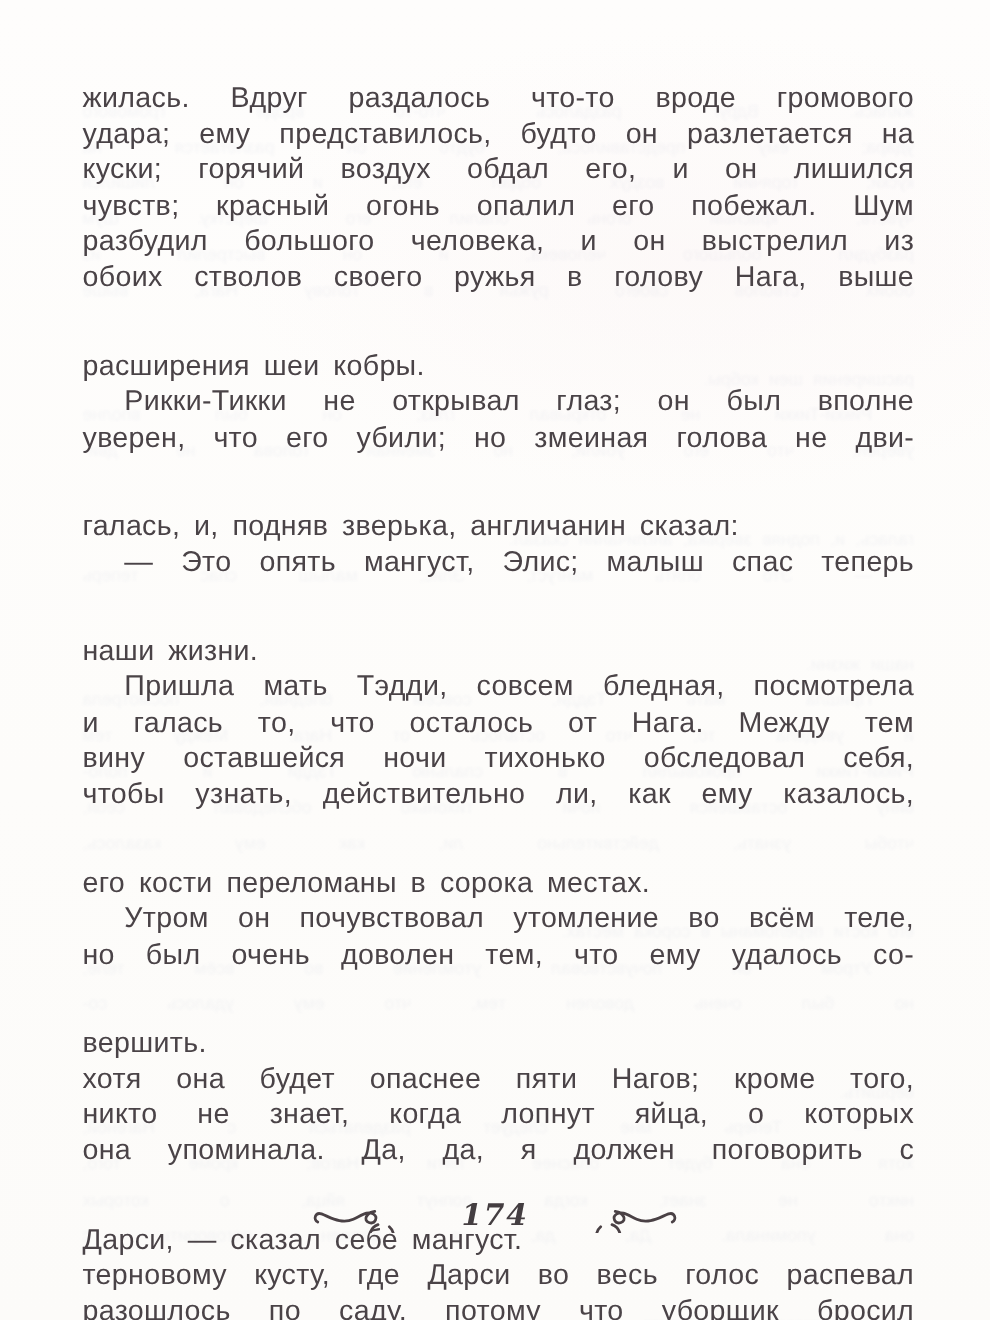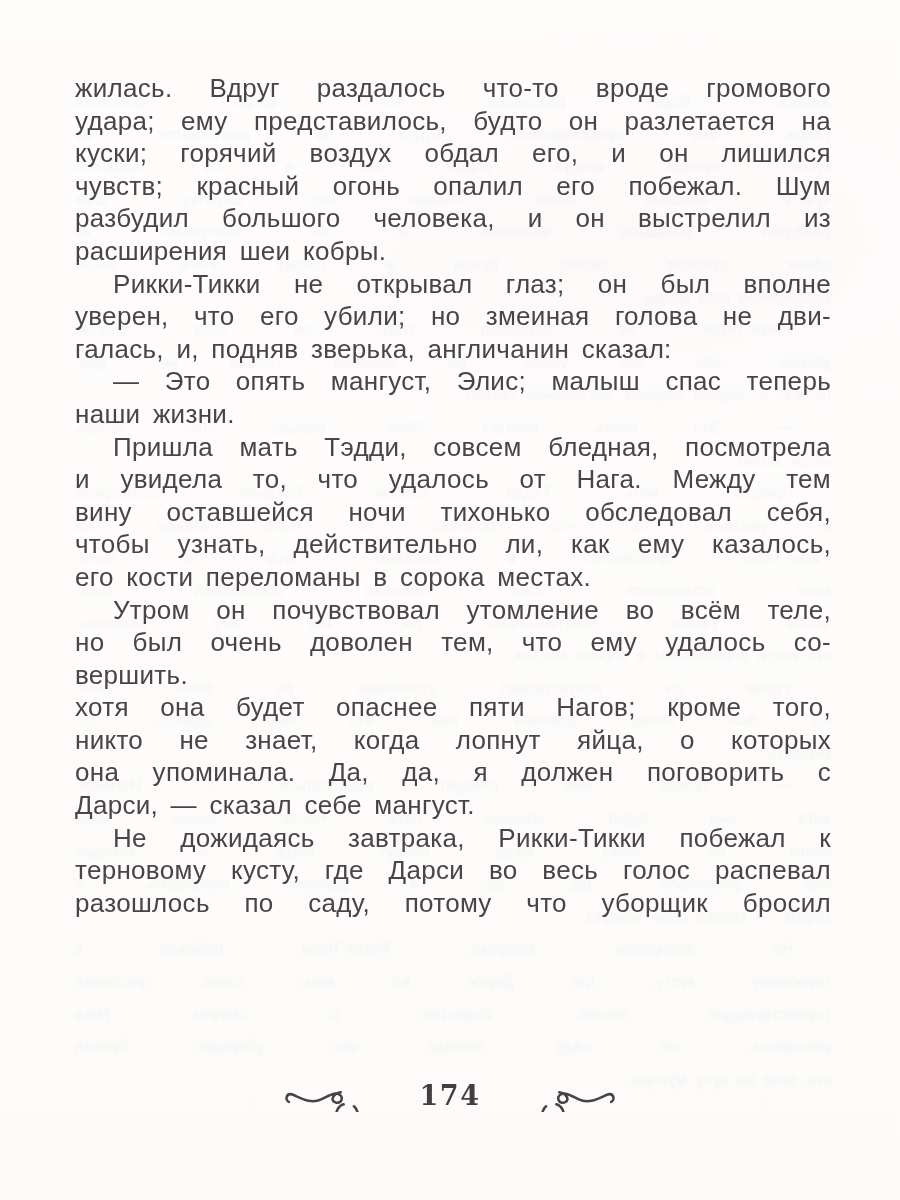--- a/index.html
+++ b/index.html
@@ -35,26 +35,28 @@
   .line {
     height: 32.6px;
     line-height: 32.6px;
     text-align: justify;
     text-align-last: justify;
     white-space: normal;
   }
   .line.last {
     text-align-last: left;
     word-spacing: 5px;
+    margin-top: 48px;
   }
   .line.indent { text-indent: 38px; }
   .footer {
     position: absolute; left: 0; top: 1080px; width: 900px; height: 50px;
-    display: flex; justify-content: center;
+    display: flex; align-items: center; justify-content: center;
     gap: 48px;
+    font-style: italic;
   }
   .flourish { width: 88px; height: 32px; display: inline-block; }
   .flourish svg { width: 100%; height: 100%; }
   .flourish.mirrored { transform: scaleX(-1); }
   .page-number {
     font-family: "DejaVu Serif", serif;
     font-weight: 700;
     font-size: 27px;
     letter-spacing: 1.5px;
     color: #443e41;
@@ -100,39 +102,39 @@
         <div class="line last">его тело на кучу мусора.</div>
       </div>
     </div>
 
   <div class="text-block">
       <div class="line">жилась. Вдруг раздалось что-то вроде громового</div>
       <div class="line">удара; ему представилось, будто он разлетается на</div>
       <div class="line">куски; горячий воздух обдал его, и он лишился</div>
       <div class="line">чувств; красный огонь опалил его побежал. Шум</div>
       <div class="line">разбудил большого человека, и он выстрелил из</div>
+      <div class="line">обоих стволов своего ружья в голову Нага, выше</div>
       <div class="line last">расширения шеи кобры.</div>
       <div class="line indent">Рикки-Тикки не открывал глаз; он был вполне</div>
       <div class="line">уверен, что его убили; но змеиная голова не дви-</div>
       <div class="line last">галась, и, подняв зверька, англичанин сказал:</div>
       <div class="line indent">— Это опять мангуст, Элис; малыш спас теперь</div>
       <div class="line last">наши жизни.</div>
       <div class="line indent">Пришла мать Тэдди, совсем бледная, посмотрела</div>
-      <div class="line">и увидела то, что удалось от Нага. Между тем</div>
+      <div class="line">и галась то, что осталось от Нага. Между тем</div>
       <div class="line">вину оставшейся ночи тихонько обследовал себя,</div>
       <div class="line">чтобы узнать, действительно ли, как ему казалось,</div>
       <div class="line last">его кости переломаны в сорока местах.</div>
       <div class="line indent">Утром он почувствовал утомление во всём теле,</div>
       <div class="line">но был очень доволен тем, что ему удалось со-</div>
       <div class="line last">вершить.</div>
       <div class="line">хотя она будет опаснее пяти Нагов; кроме того,</div>
       <div class="line">никто не знает, когда лопнут яйца, о которых</div>
       <div class="line">она упоминала. Да, да, я должен поговорить с</div>
       <div class="line last">Дарси, — сказал себе мангуст.</div>
-      <div class="line indent">Не дожидаясь завтрака, Рикки-Тикки побежал к</div>
       <div class="line">терновому кусту, где Дарси во весь голос распевал</div>
       <div class="line">разошлось по саду, потому что уборщик бросил</div>
     </div>
 
   <div class="footer">
     <span class="flourish">
       <svg viewBox="0 0 90 32" fill="none" xmlns="http://www.w3.org/2000/svg">
         <path d="M5,22 C0.5,20 2.5,12.5 8.5,14.5 C17,17.8 27,24.5 38,19.5
                  C46,15.8 51.5,11.5 56.5,14.5 C61.5,17.5 58.5,24.5 52.5,22.5
                  C47,20.6 50,13.5 58,12.2" stroke="#4a4145" stroke-width="2.6" stroke-linecap="round"></path>

